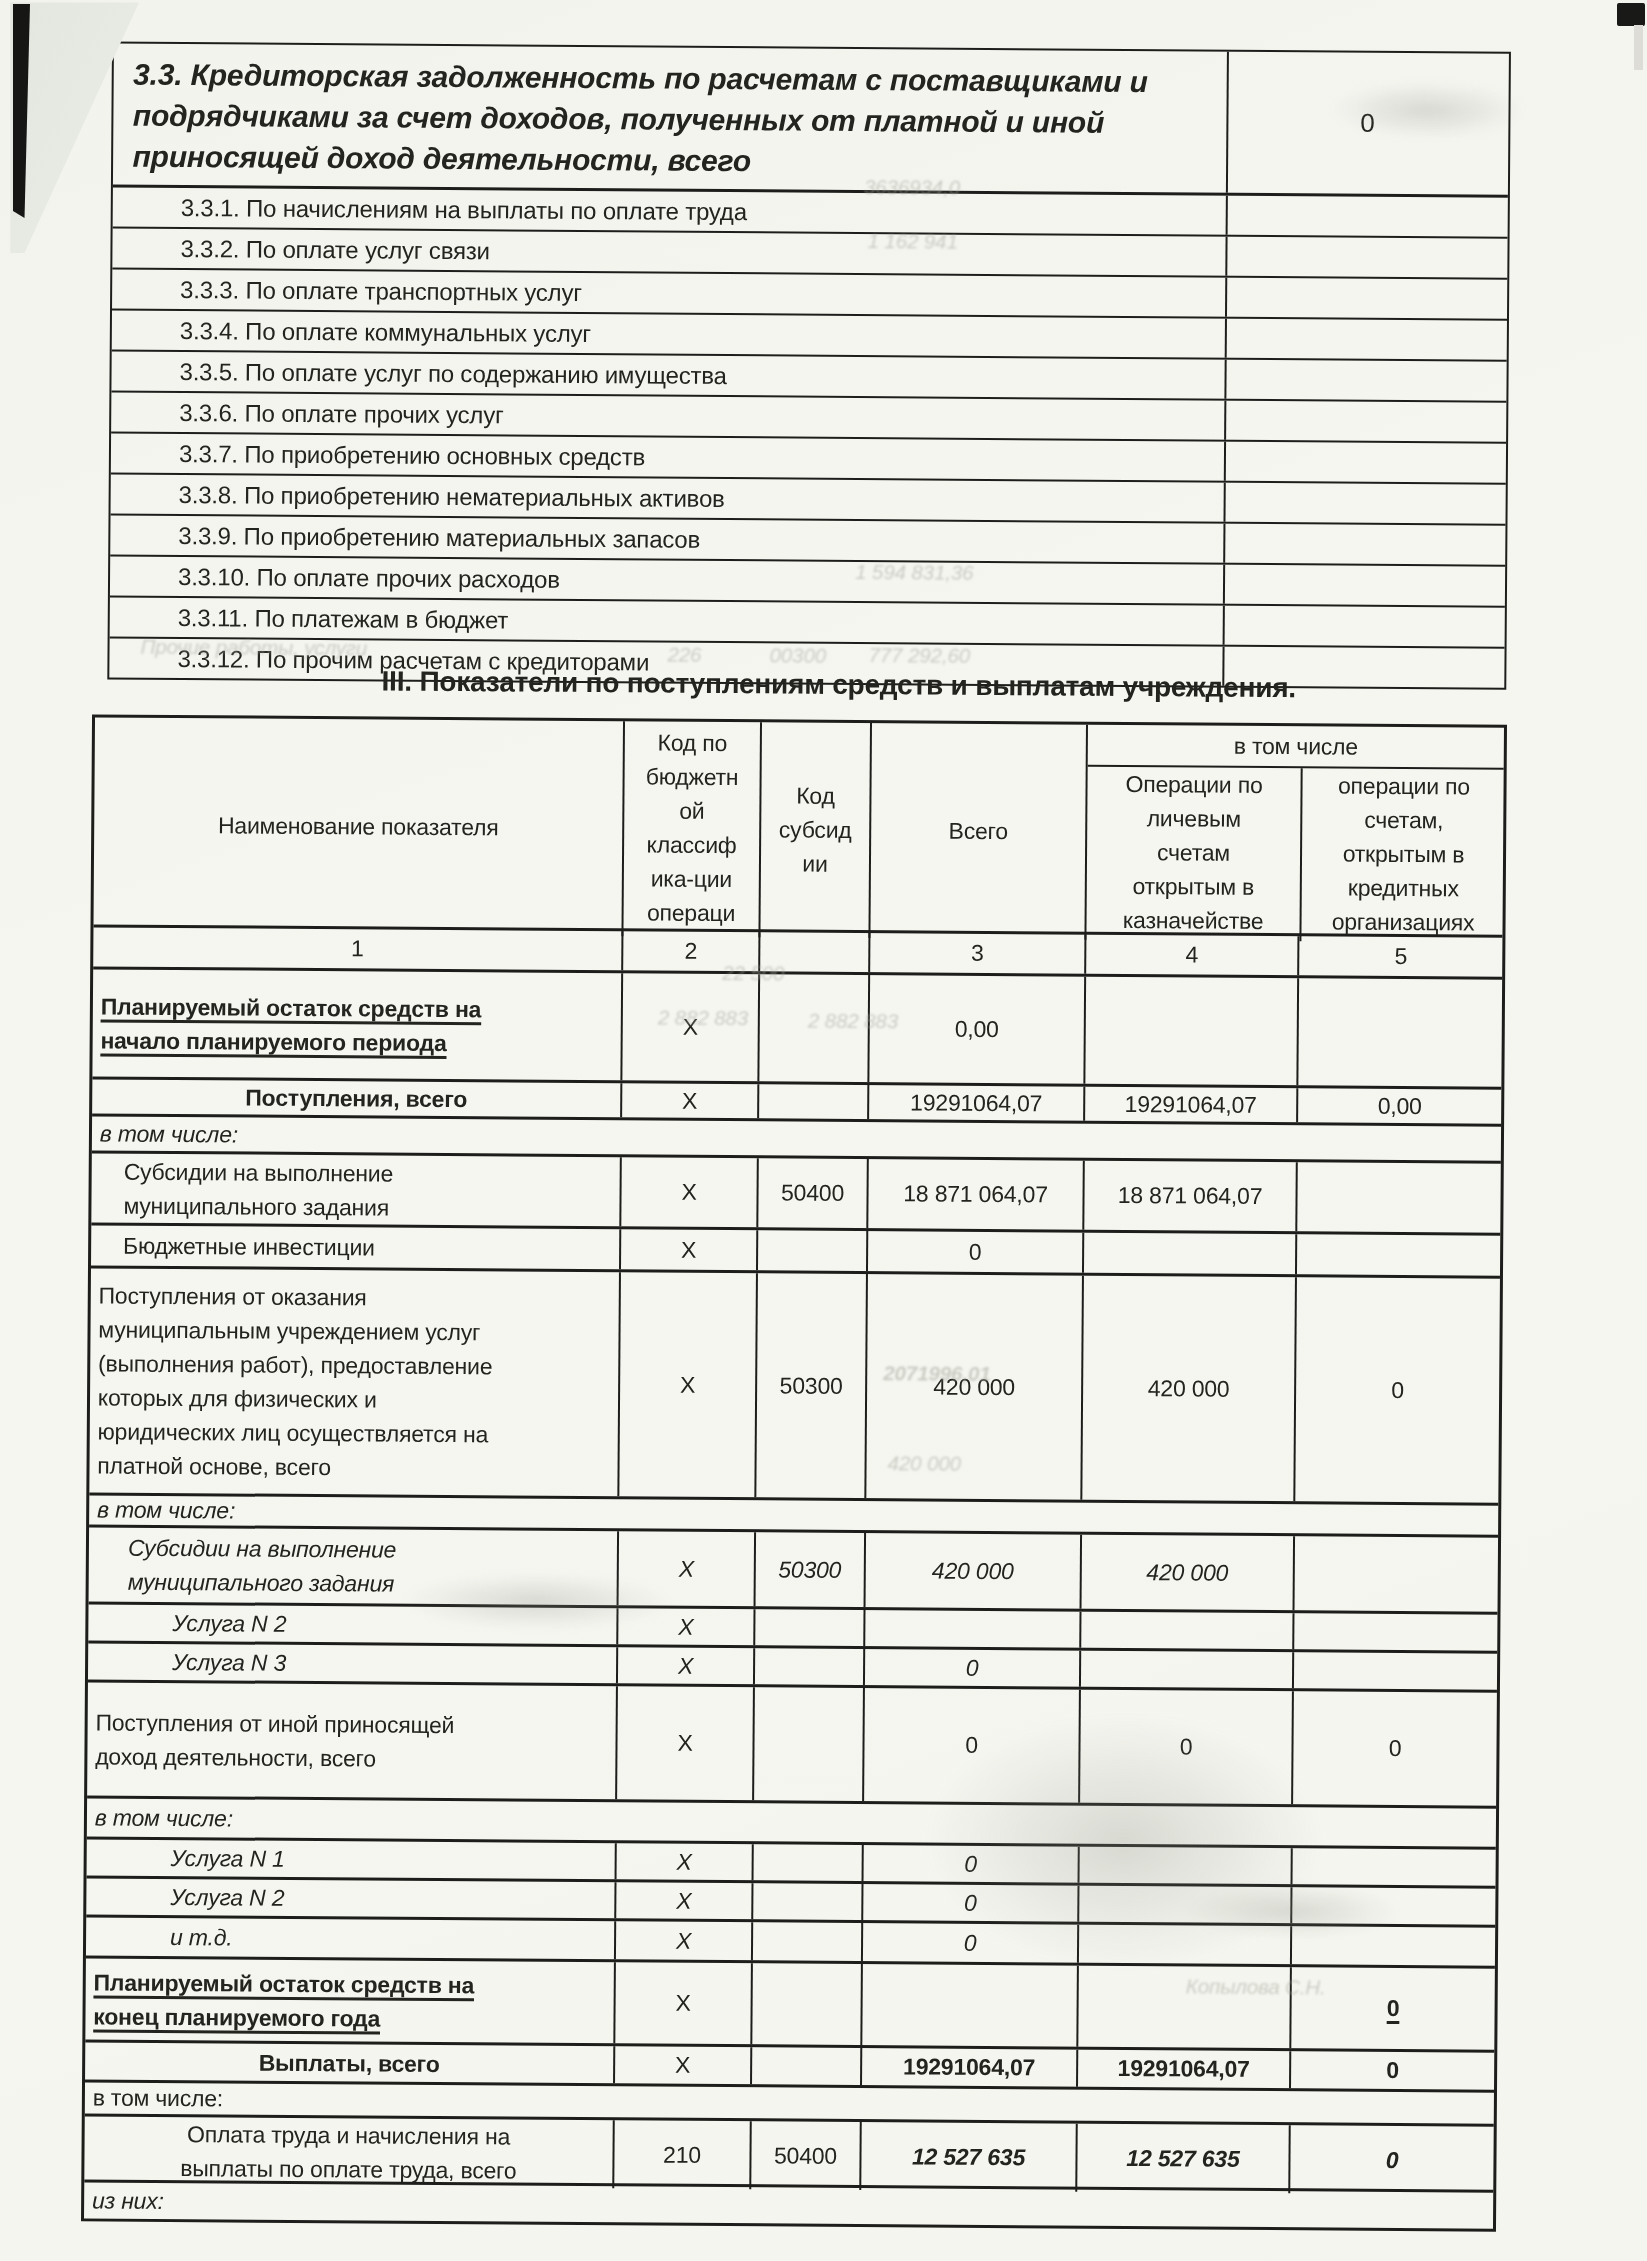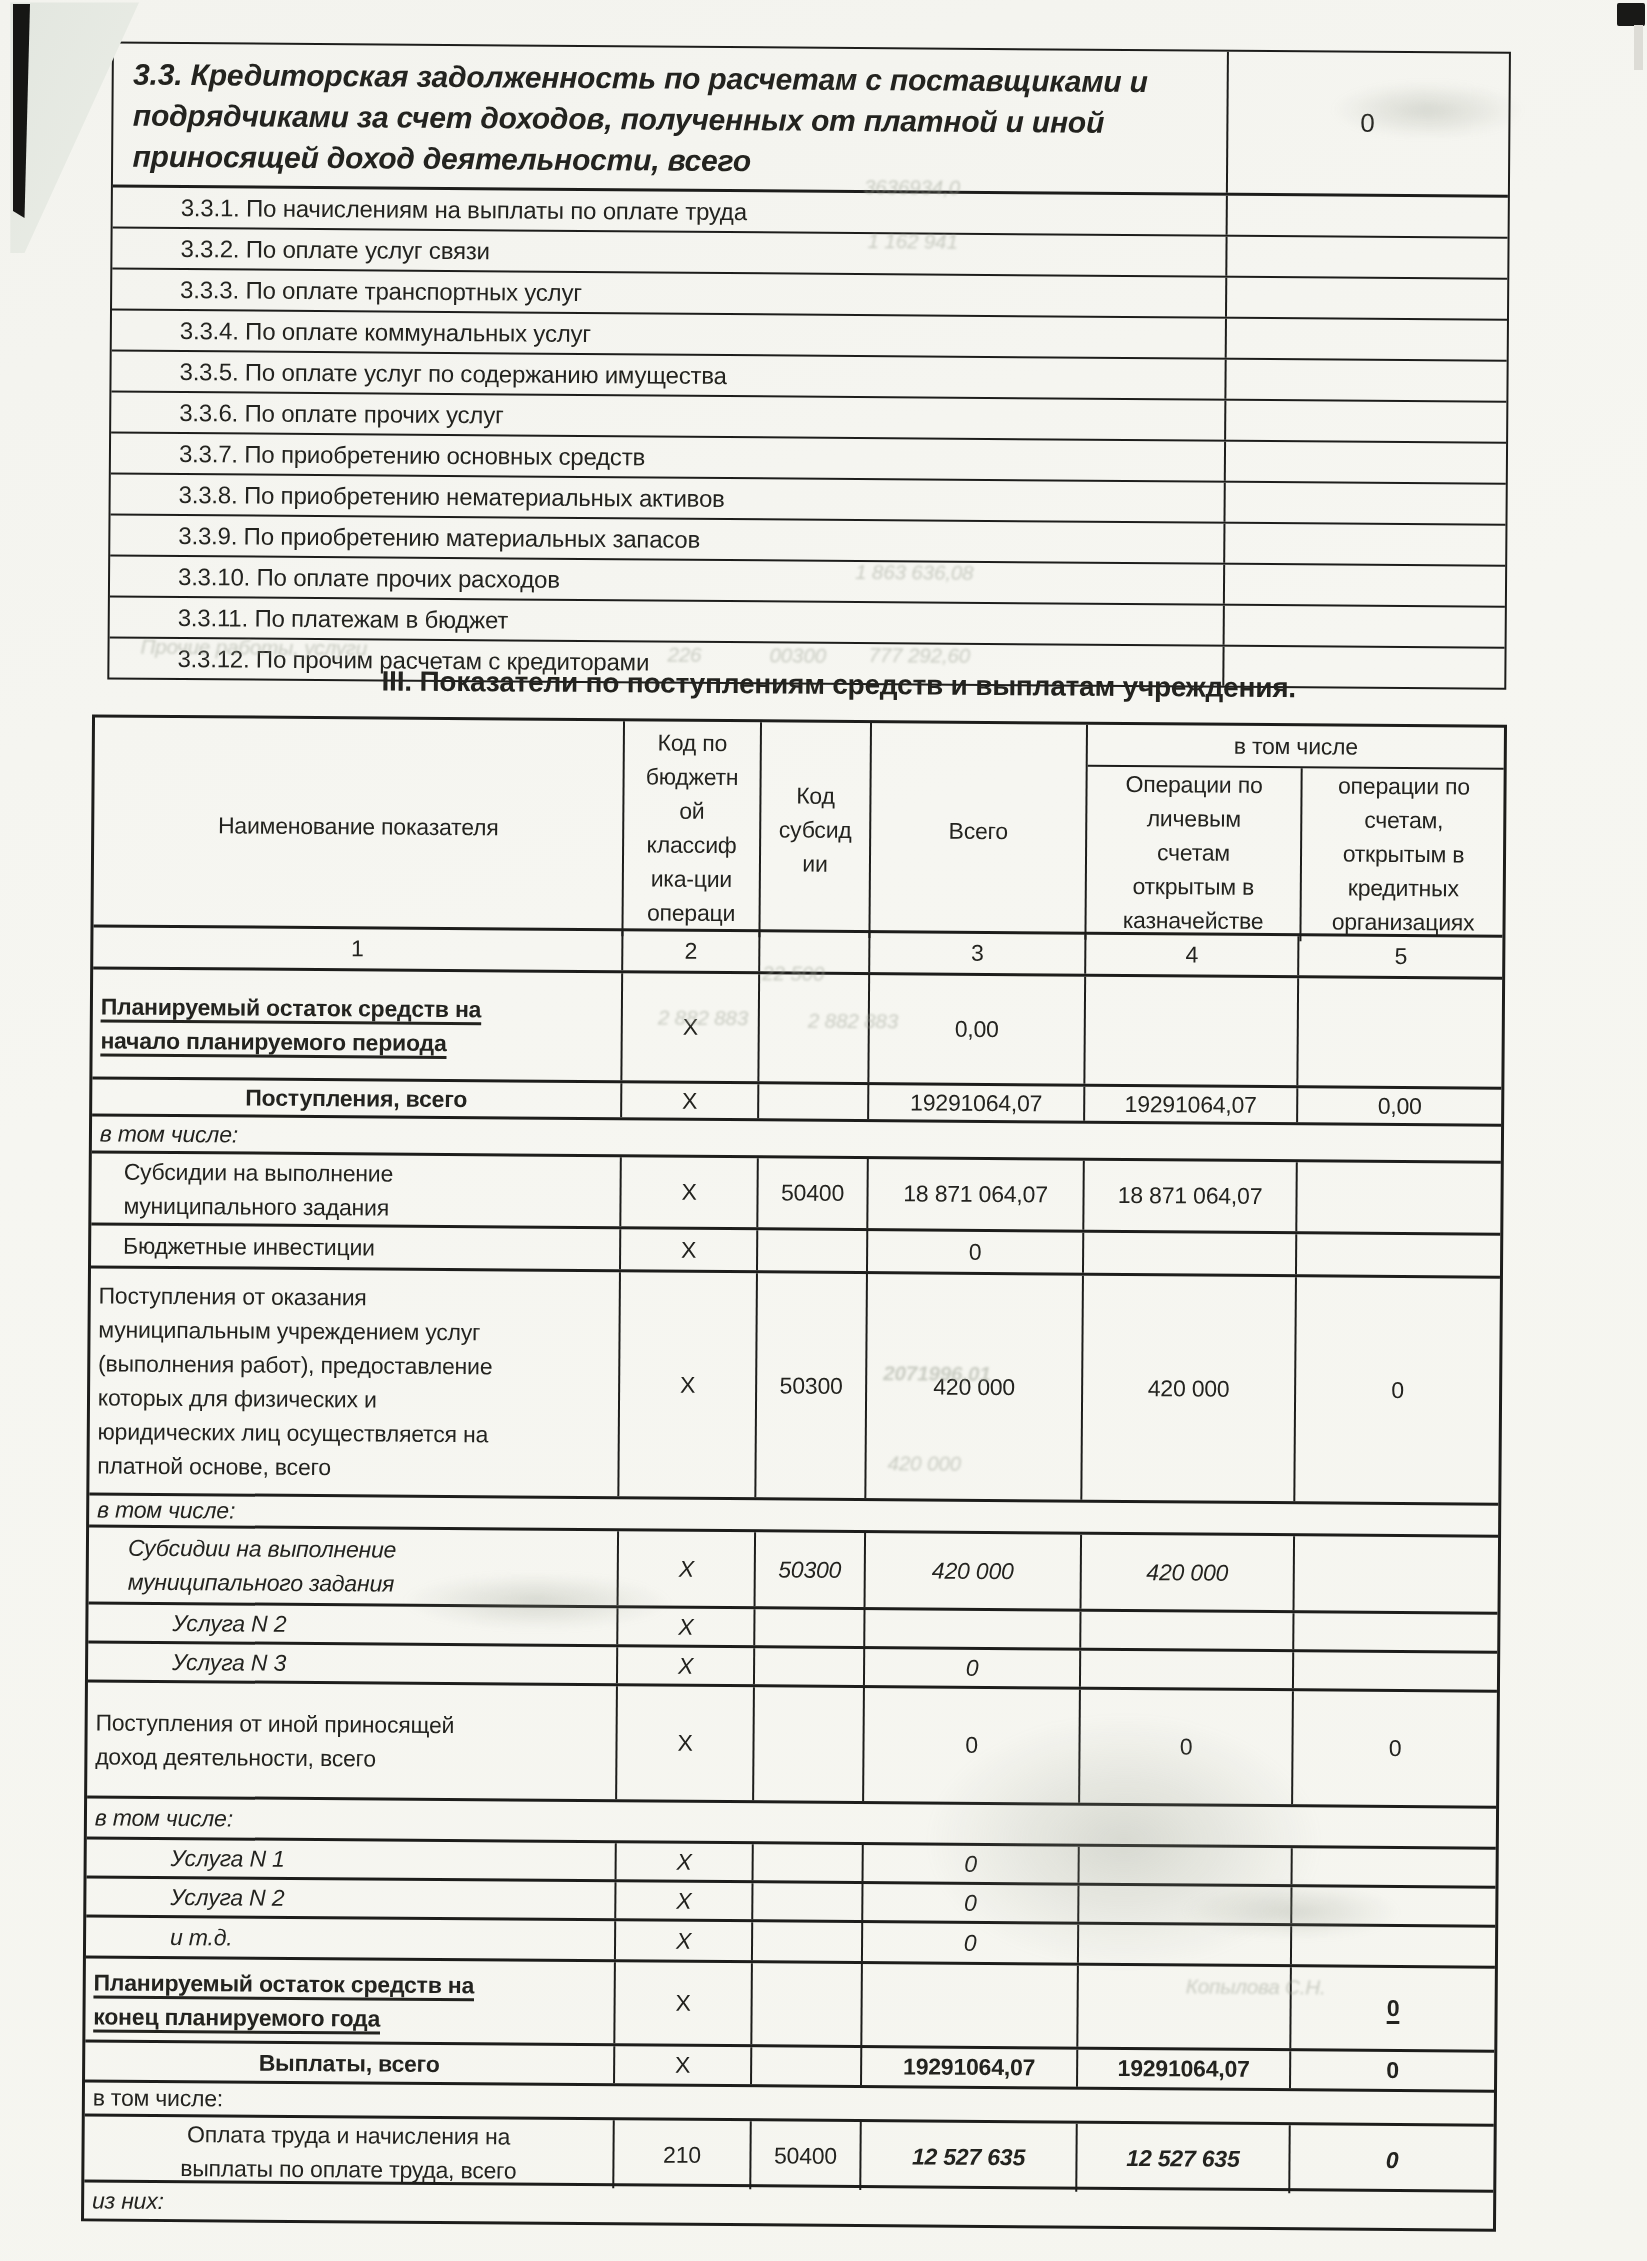--- a/index.html
+++ b/index.html
@@ -343,26 +343,26 @@
       <div class="cell bold ital">12 527 635</div>
       <div class="cell bold ital">12 527 635</div>
       <div class="cell bold ital">0</div>
     </div>
 
     <div class="spanrow" style="height:39px;">из них:</div>
   </div>
 
   <span class="ghost" style="left:865px;top:169px;">3636934,0</span>
   <span class="ghost" style="left:869px;top:223px;">1 162 941</span>
-  <span class="ghost" style="left:859px;top:554px;">1 863 636,08</span>
+  <span class="ghost" style="left:859px;top:554px;">1 594 831,36</span>
   <span class="ghost" style="left:145px;top:634px;">Прочие работы, услуги</span>
   <span class="ghost" style="left:672px;top:638px;">226</span>
   <span class="ghost" style="left:774px;top:638px;">00300</span>
   <span class="ghost" style="left:873px;top:637px;text-align:center;">777 292,60</span>
-  <span class="ghost" style="left:769px;top:956px;">22 500</span>
+  <span class="ghost" style="left:729px;top:956px;">22 500</span>
   <span class="ghost" style="left:665px;top:1001px;">2 882 883</span>
   <span class="ghost" style="left:815px;top:1003px;">2 882 883</span>
   <span class="ghost" style="left:893px;top:1355px;font-weight:bold;">2071996,01</span>
   <span class="ghost" style="left:898px;top:1445px;">420 000</span>
   <span class="ghost" style="left:1200px;top:1966px;">Копылова С.Н.</span>
 
   <div class="smudge" style="left:1331px;top:71px;width:194px;height:58px;"></div>
   <div class="smudge" style="left:937px;top:1705px;width:400px;height:258px;"></div>
   <div class="smudge" style="left:1195px;top:1873px;width:220px;height:58px;"></div>
   <div class="smudge" style="left:413px;top:1569px;width:271px;height:58px;"></div>

